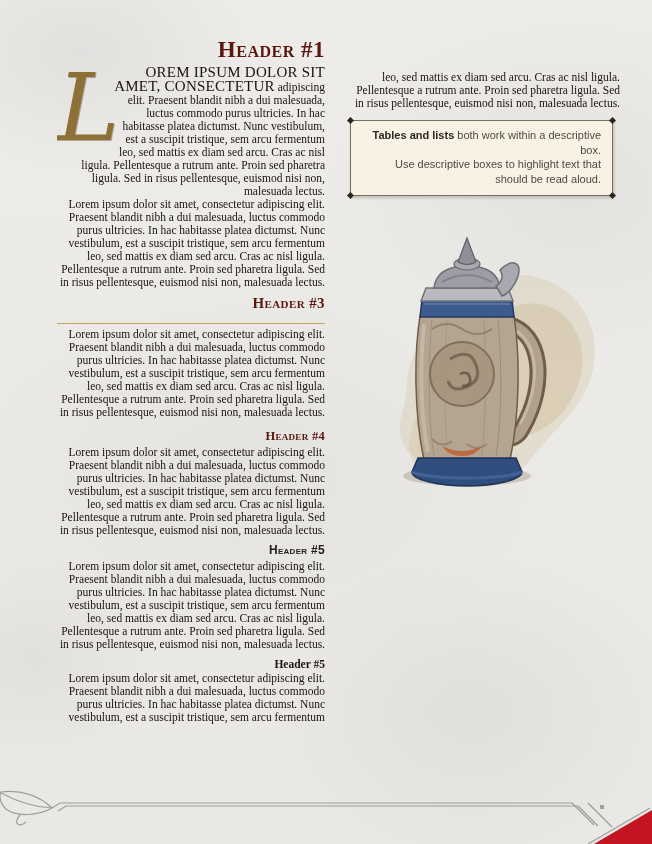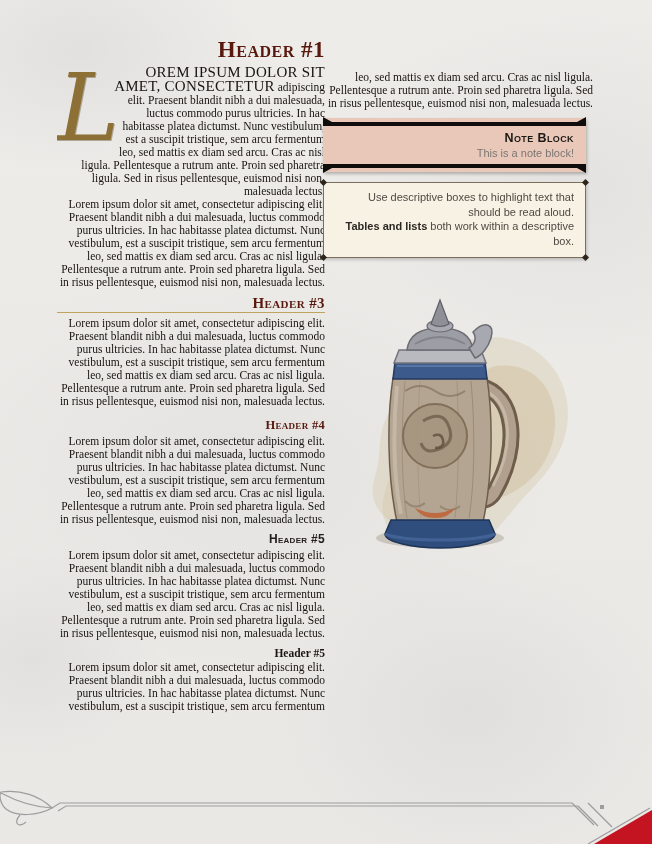--- a/index.html
+++ b/index.html
@@ -11,38 +11,38 @@
     background-image:
       radial-gradient(ellipse 300px 200px at 12% 6%, rgba(110,110,118,.09), transparent 60%),
       radial-gradient(ellipse 420px 300px at 88% 22%, rgba(110,110,118,.07), transparent 60%),
       radial-gradient(ellipse 520px 340px at 38% 55%, rgba(120,120,128,.06), transparent 60%),
       radial-gradient(ellipse 340px 260px at 72% 84%, rgba(110,110,118,.08), transparent 60%),
       radial-gradient(ellipse 220px 180px at 5% 78%, rgba(110,110,118,.07), transparent 60%),
       linear-gradient(#edecE9, #e9e8e5);
   }
   .col{ position:absolute; top:38px;text-align:right; }
   .col-left{ left:57px; width:268px; height:752px; overflow:hidden; }
-  .col-right{ left:323px; width:270px; }
+  .col-right{ left:350px; width:270px; }
 
   h1.hb-h1{
     font-family:"Liberation Serif", serif;
     font-variant:small-caps;
     font-weight:700;
     font-size:23px; line-height:23px;
     letter-spacing:.5px;
     color:#58180d;
     margin:0 0 5px 0;
   }
   h1.hb-h1.mid{ margin-top:9px; }
   h2.hb-h3{
     font-variant:small-caps; font-weight:700;
     font-size:15px; line-height:15px; letter-spacing:.4px;
     color:#58180d;
     border-bottom:1.6px solid #c0a35e;
-    padding-bottom:1px; margin:7px 0 4px 0;
+    padding-bottom:12px; margin:7px 0 4px 0;
   }
   h3.hb-h4{
     font-variant:small-caps; font-weight:700;
     font-size:12.5px; line-height:13px; letter-spacing:.3px;
     color:#58180d; margin:11px 0 3px 0;
   }
   h4.hb-h5-sans{
     font-family:"Liberation Sans", sans-serif;
     font-variant:small-caps; font-weight:700;
     font-size:12px; line-height:13px; letter-spacing:.3px;
@@ -147,38 +147,28 @@
   <h4 class="hb-h5-sans">Header #5</h4>
   <p class="body-text">Lorem ipsum dolor sit amet, consectetur adipiscing elit. Praesent blandit nibh a dui malesuada, luctus commodo purus ultricies. In hac habitasse platea dictumst. Nunc vestibulum, est a suscipit tristique, sem arcu fermentum leo, sed mattis ex diam sed arcu. Cras ac nisl ligula. Pellentesque a rutrum ante. Proin sed pharetra ligula. Sed in risus pellentesque, euismod nisi non, malesuada lectus.</p>
 
   <h5 class="hb-h5-serif">Header #5</h5>
   <p class="body-text">Lorem ipsum dolor sit amet, consectetur adipiscing elit. Praesent blandit nibh a dui malesuada, luctus commodo purus ultricies. In hac habitasse platea dictumst. Nunc vestibulum, est a suscipit tristique, sem arcu fermentum</p>
 </div>
 
 <div class="col col-right" style="padding-top:33px;">
   <p class="body-text">leo, sed mattis ex diam sed arcu. Cras ac nisl ligula. Pellentesque a rutrum ante. Proin sed pharetra ligula. Sed in risus pellentesque, euismod nisi non, malesuada lectus.</p>
 
-  <div class="note-block">
-    <svg class="note-bar top" viewBox="0 0 263 9" preserveAspectRatio="none">
-      <polygon points="0,0 9,5 254,5 263,0 263,9 0,9" fill="#0e0d0c"></polygon>
-    </svg>
-    <div class="note-title">Note Block</div>
-    <div class="note-body">This is a note block!</div>
-    <svg class="note-bar bottom" viewBox="0 0 263 9" preserveAspectRatio="none">
-      <polygon points="0,9 9,4 254,4 263,9 263,0 0,0" fill="#0e0d0c"></polygon>
-    </svg>
-  </div>
 
   <div class="desc-box">
     <i class="desc-dot tl"></i>
     <i class="desc-dot tr"></i>
     <i class="desc-dot bl"></i>
     <i class="desc-dot br"></i>
+    <p class="desc-body indent"><b>Tables and lists</b><span> both work within a descriptive box.</span></p>
     <p class="desc-body">Use descriptive boxes to highlight text that should be read aloud.</p>
-    <p class="desc-body indent"><b>Tables and lists</b><span> both work within a descriptive box.</span></p>
   </div>
 
   <div class="stein-figure">
     <svg viewBox="0 0 240 285" width="240" height="285">
       <g>
         <path d="M120,55 C170,40 215,70 222,115 C228,155 205,185 185,205 C160,230 150,255 120,262 C95,268 85,245 60,240 C35,235 22,215 30,190 C38,168 30,150 45,125 C60,100 85,65 120,55 Z" fill="#cdb88c" opacity="0.26"></path>
         <path d="M150,80 C190,75 212,105 210,140 C208,175 185,200 160,210 C140,218 125,210 120,190 C115,170 125,160 122,140 C119,118 125,88 150,80 Z" fill="#c3a97a" opacity="0.28"></path>
         <path d="M60,180 C80,175 96,190 96,215 C96,240 86,260 66,257 C46,254 35,235 38,215 C41,198 45,184 60,180 Z" fill="#cdb88c" opacity="0.24"></path>
       </g>
       <ellipse cx="95" cy="252" rx="64" ry="10" fill="#7d6f55" opacity="0.28"></ellipse>

